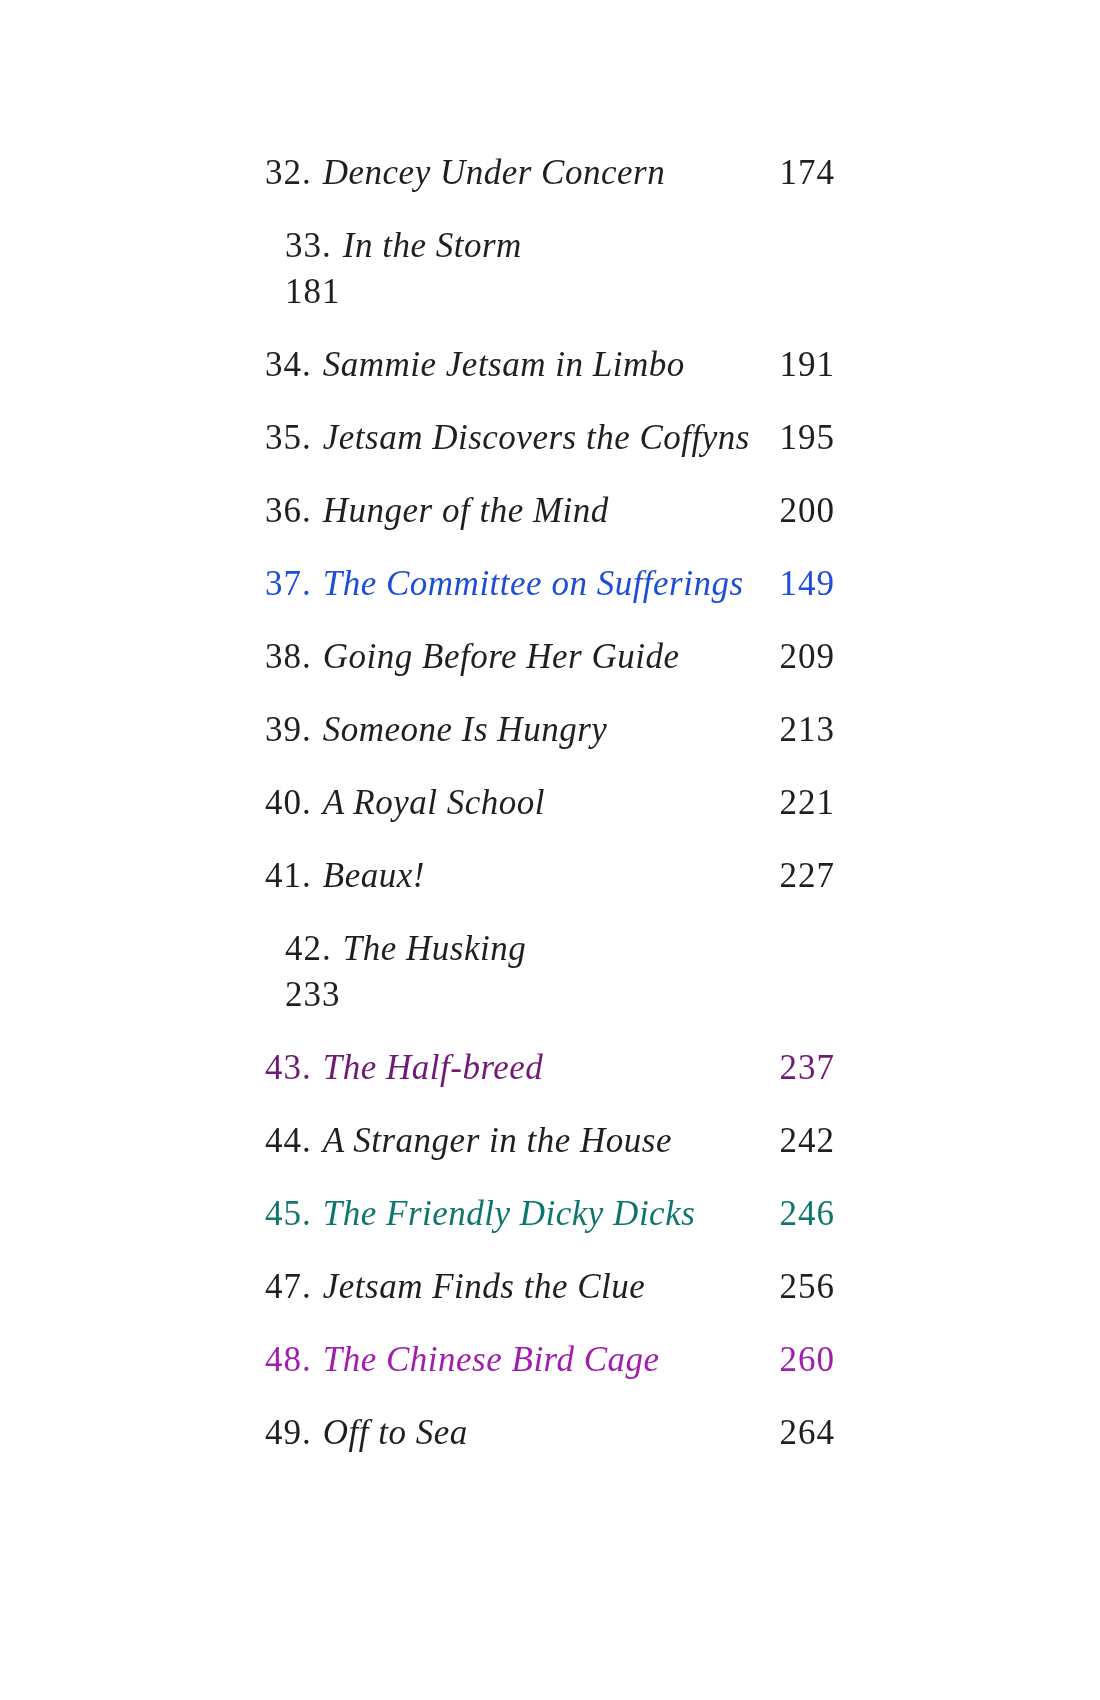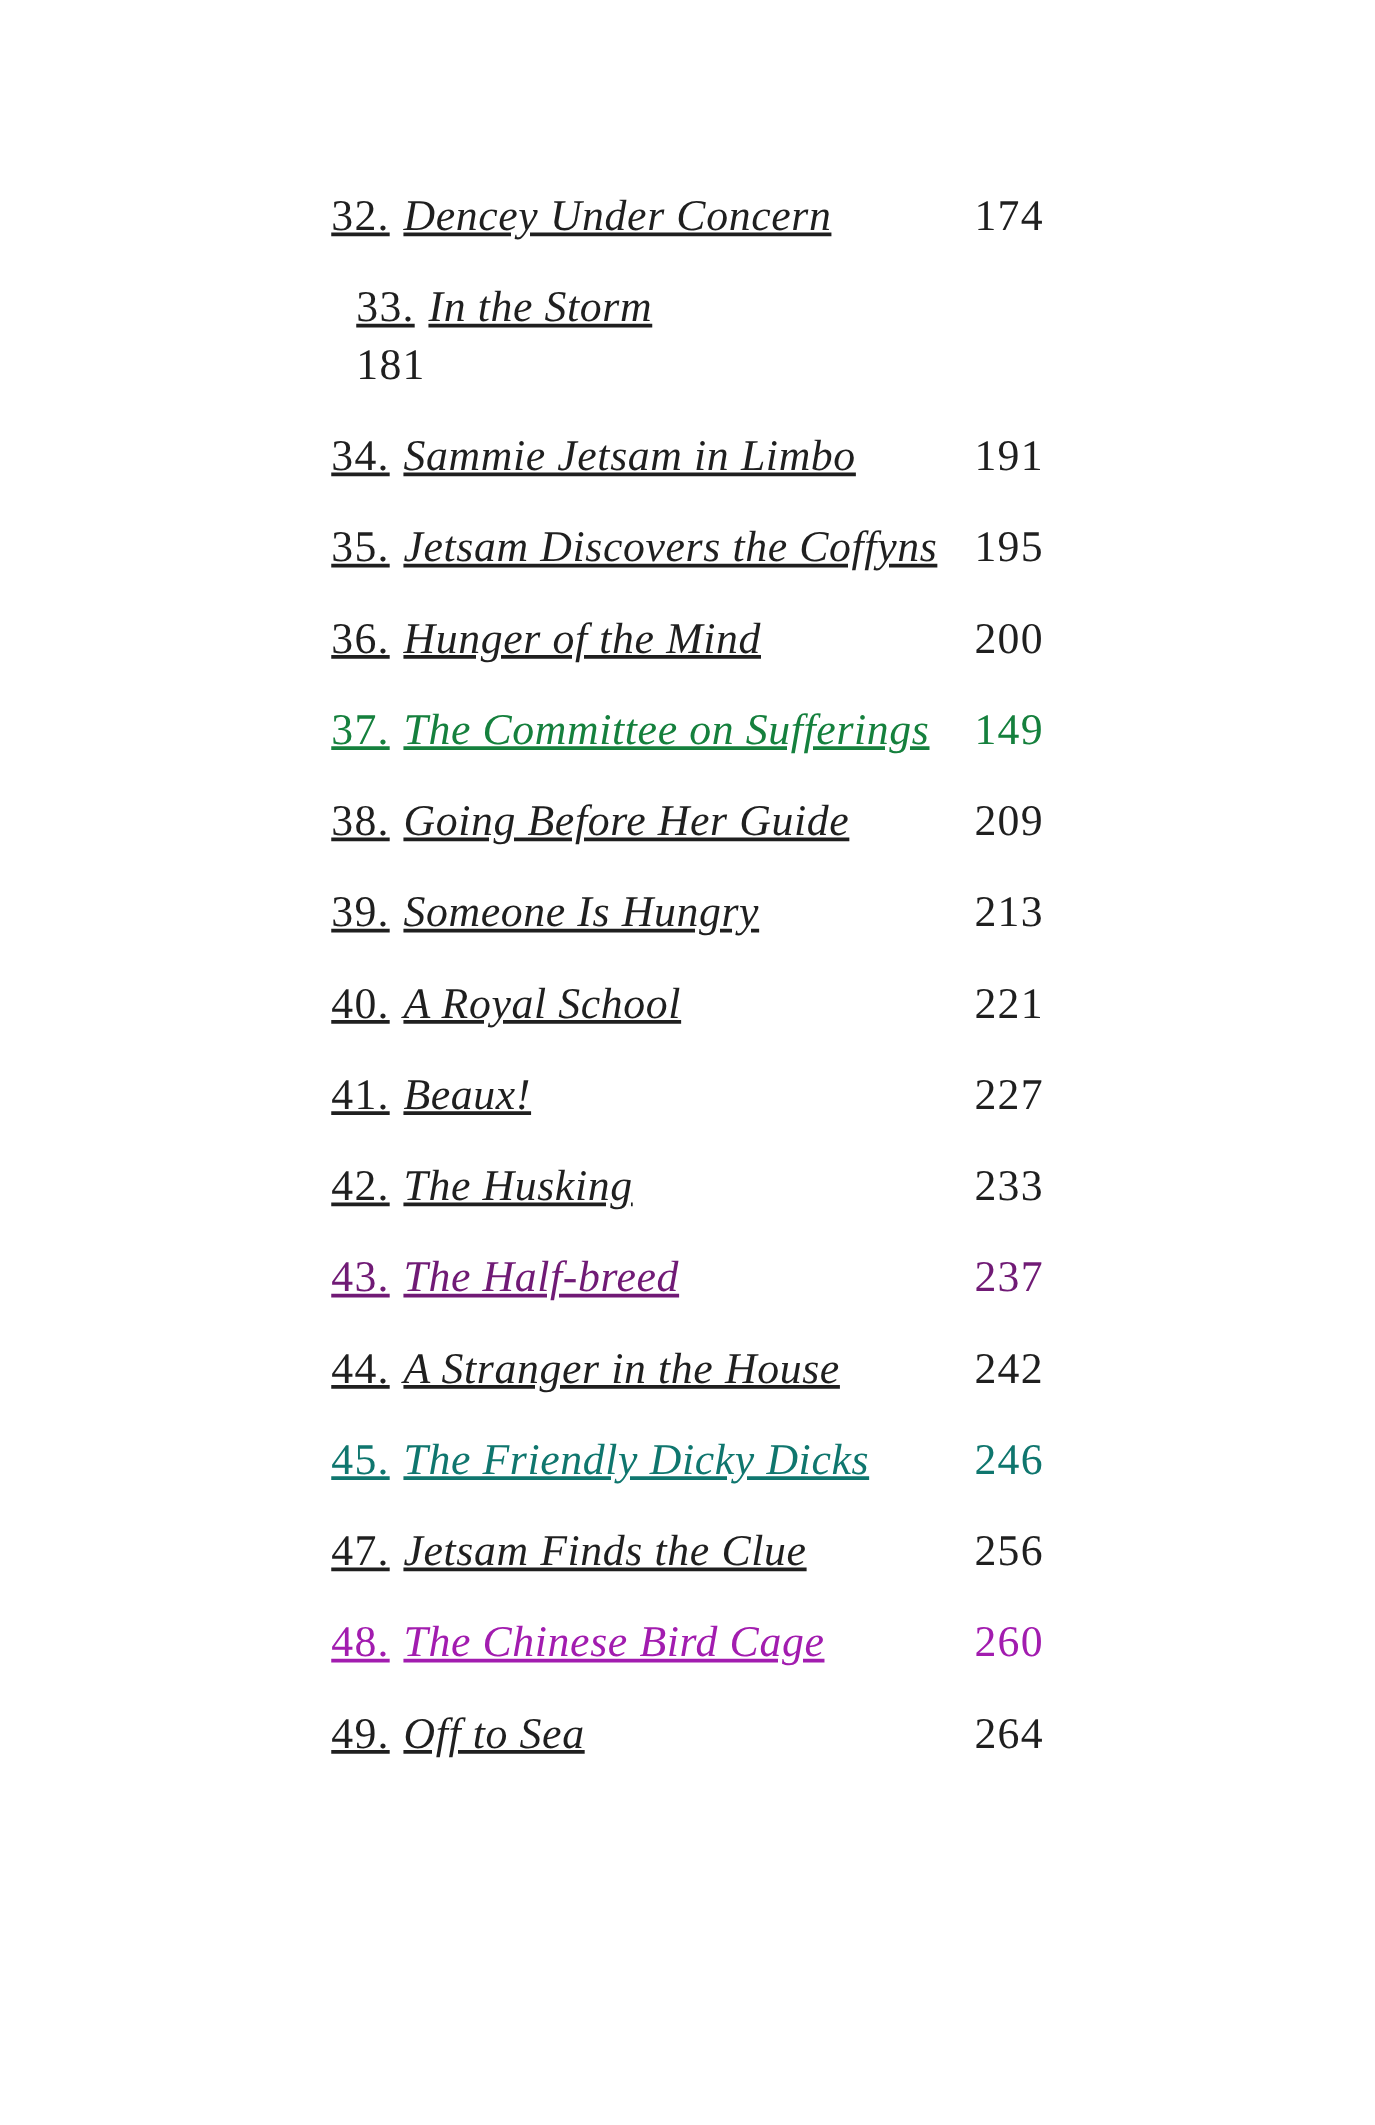--- a/index.html
+++ b/index.html
@@ -31,21 +31,20 @@
     align-items: baseline;
     line-height: 46px;
     margin-bottom: 27px;
     font-size: 35px;
     color: #1f1f1f;
     white-space: nowrap;
   }
   .toc-title-group {
     display: inline-flex;
     align-items: flex-end;
-    text-decoration: underline;
   }
   .toc-num {
     font-style: normal;
     letter-spacing: 1px;
   }
   .toc-title {
     font-style: italic;
     margin-left: 11px;
     letter-spacing: 0.5px;
   }
@@ -93,21 +92,21 @@
   </div>
 
   <div class="toc-row" style="color: rgb(31, 31, 31);">
     <span class="toc-title-group">
       <span class="toc-num">36.</span>
       <span class="toc-title">Hunger of the Mind</span>
     </span>
     <span class="toc-page">200</span>
   </div>
 
-  <div class="toc-row" style="color: #15803d;">
+  <div class="toc-row" style="color: #1d4ed8;">
     <span class="toc-title-group">
       <span class="toc-num">37.</span>
       <span class="toc-title">The Committee on Sufferings</span>
     </span>
     <span class="toc-page">149</span>
   </div>
 
   <div class="toc-row" style="color: rgb(31, 31, 31);">
     <span class="toc-title-group">
       <span class="toc-num">38.</span>
@@ -133,21 +132,21 @@
   </div>
 
   <div class="toc-row" style="color: rgb(31, 31, 31); gap: 22px;">
     <span class="toc-title-group">
       <span class="toc-num">41.</span>
       <span class="toc-title">Beaux!</span>
     </span>
     <span class="toc-page">227</span>
   </div>
 
-  <div class="toc-row" style="color: rgb(31, 31, 31);">
+  <div class="toc-row" style="color: rgb(31, 31, 31); flex-direction: column;">
     <span class="toc-title-group">
       <span class="toc-num">42.</span>
       <span class="toc-title">The Husking</span>
     </span>
     <span class="toc-page">233</span>
   </div>
 
   <div class="toc-row" style="color: #701a75;">
     <span class="toc-title-group">
       <span class="toc-num">43.</span>

